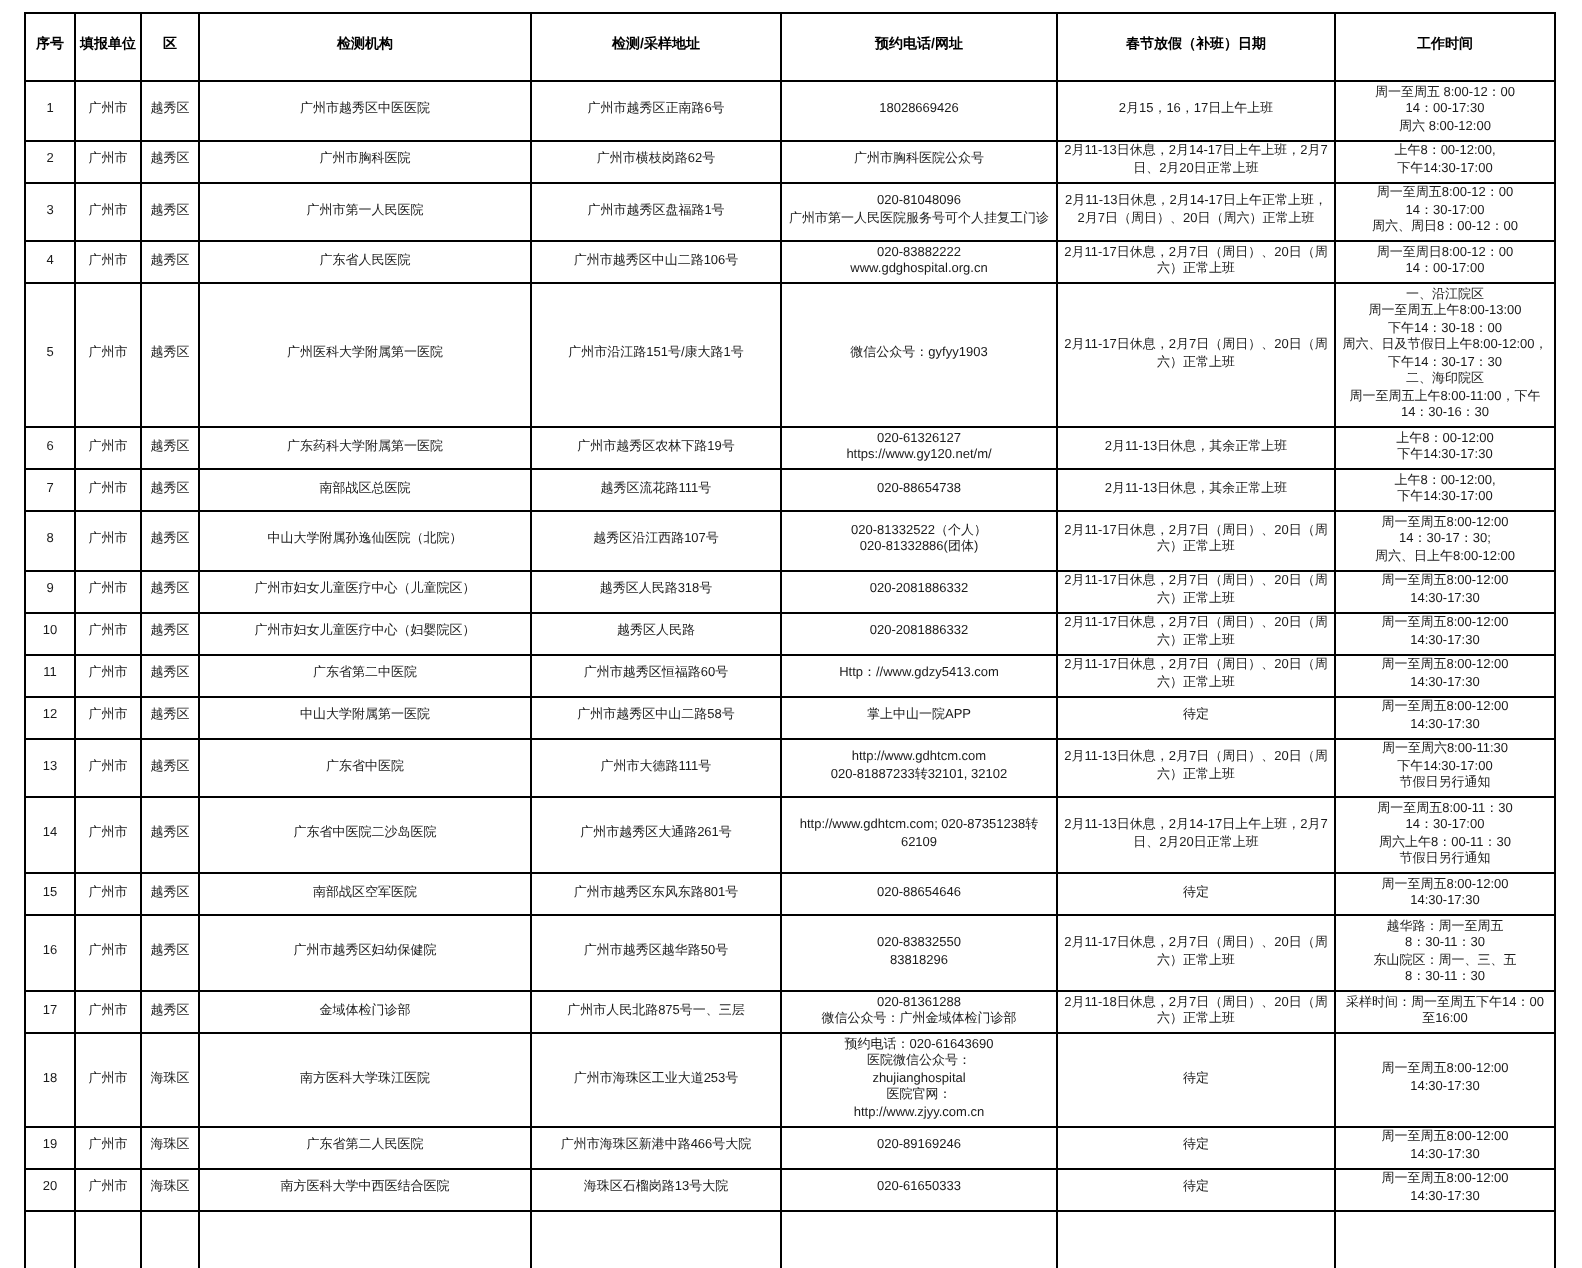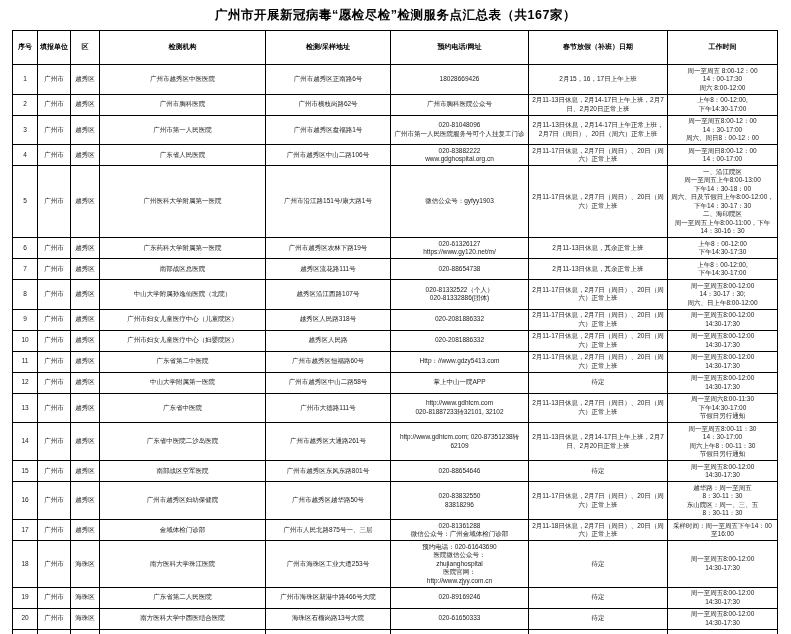--- a/index.html
+++ b/index.html
@@ -27,21 +27,20 @@
     font-weight:bold;height:30px;font-size:7px;color:#000;
   }
   tr.partial td{height:26px;border-bottom:none;}
   .c1{width:25px}.c2{width:33px}.c3{width:29px}.c4{width:166px}
   .c5{width:125px}.c6{width:138px}.c7{width:139px}.c8{width:110px}
 </style>
 </head>
 <body>
 
 <div class="page">
-  <div class="title">广州市开展新冠病毒“愿检尽检”检测服务点汇总表（共167家）</div>
   <table class="grid">
     <colgroup>
       <col class="c1">
         <col class="c2">
         <col class="c3">
         <col class="c4">
       <col class="c5">
         <col class="c6">
         <col class="c7">
         <col class="c8">

